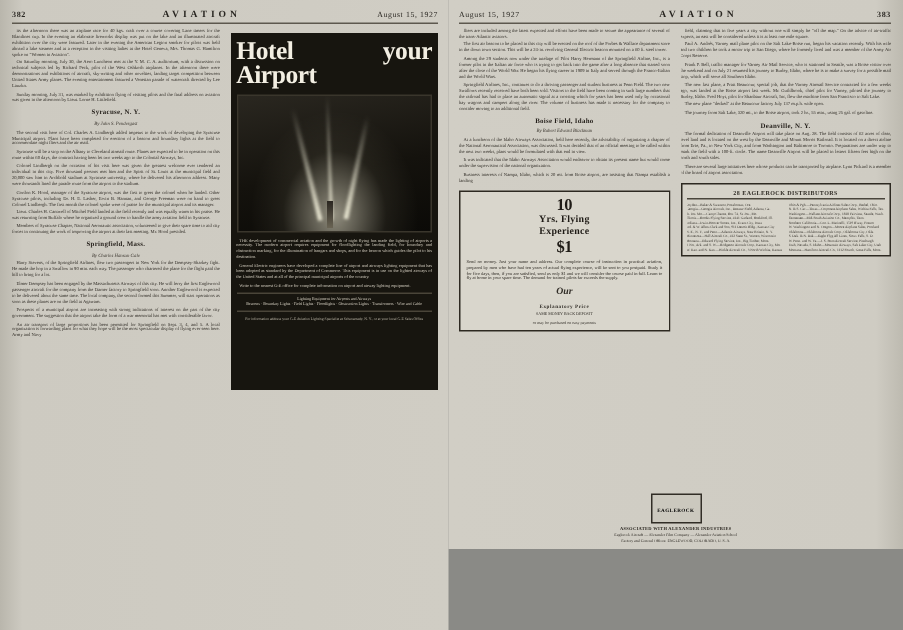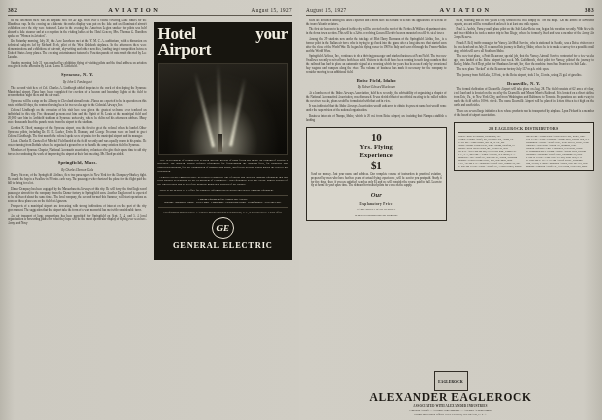--- a/index.html
+++ b/index.html
@@ -19,21 +19,21 @@
     background: #ccc9c0;
     position: relative;
     overflow: hidden;
   }
   .page-left {
     width: 299px; height: 420px;
     padding: 6px 7px 4px 8px;
     background: linear-gradient(90deg,#b9b6ac 0%,#cdcac1 5%,#d0cdc4 100%);
   }
   .page-right {
-    width: 303px; height: 420px;
+    width: 303px; height: 366px;
     padding: 6px 8px 4px 7px;
     background: linear-gradient(270deg,#bdbab0 0%,#cfccc3 6%,#d1cec5 100%);
   }
   .pg-head {
     display: flex;
     justify-content: space-between;
     align-items: baseline;
     font-size: 5.2px;
     letter-spacing: 0.4px;
     color: #2a2722;
@@ -320,24 +320,20 @@
             <p>Write to the nearest G-E office for complete information on airport and airway lighting equipment.</p>
           </div>
 
           <div class="ge-list">
             <div>Lighting Equipment for Airports and Airways</div>
             <div>Beacons · Boundary Lights · Field Lights · Floodlights · Obstruction Lights · Transformers · Wire and Cable</div>
           </div>
 
           <div class="ge-footline">For information address your G-E Aviation Lighting Specialist at Schenectady, N. Y., or at your local G-E Sales Office</div>
 
-          <div class="ge-logo-wrap">
-            <span class="ge-circle">GE</span>
-            <div class="ge-name">GENERAL ELECTRIC</div>
-          </div>
         </div>
       </div>
 
     </div>
   </div>
 
   <div class="page page-right">
     <div class="pg-head">
       <span>August 15, 1927</span>
       <span class="mast">AVIATION</span>
@@ -413,21 +409,20 @@
               <div>Montana—Hamilton Aircraft Co., 1112 Fourth, Great Falls, Mont.</div>
             </div>
           </div>
         </div>
       </div>
 
     </div>
 
     <div class="eaglerock-band" style="position:absolute; left:7px; right:7px; bottom:4px;">
       <div class="logo-badge">EAGLEROCK</div>
-      <div class="nm">ALEXANDER  EAGLEROCK</div>
       <div class="assoc">
         <div class="a1">ASSOCIATED WITH ALEXANDER INDUSTRIES</div>
         <div>Eaglerock Aircraft — Alexander Film Company — Alexander Aviation School</div>
         <div>Factory and General Offices: ENGLEWOOD, COLORADO, U. S. A.</div>
       </div>
     </div>
 
   </div>
 </div>
 

